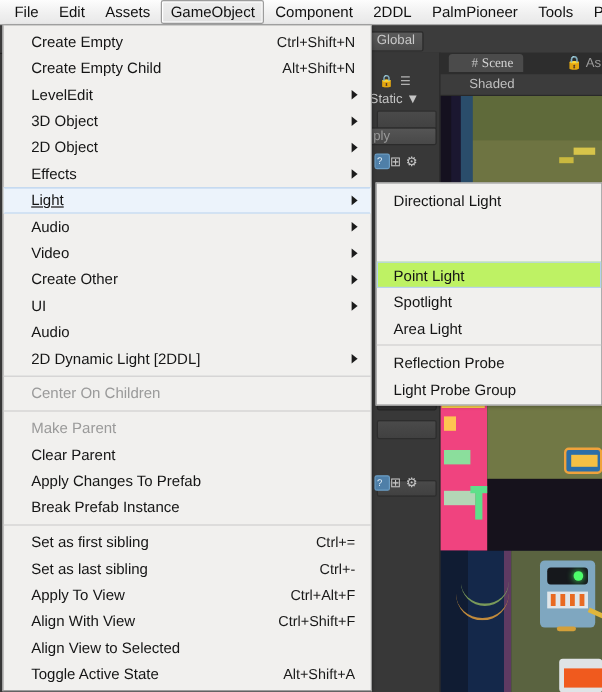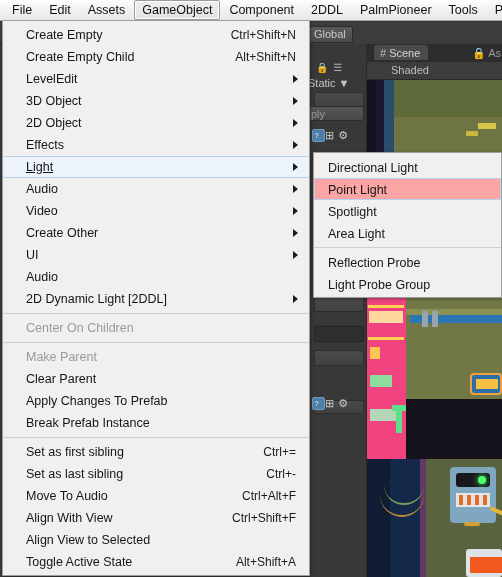--- a/index.html
+++ b/index.html
@@ -128,28 +128,29 @@
   .scene-tabbar {
     position: absolute;
     left: 366px; top: 44px;
     width: 136px; height: 18px;
     background: #2d2d2d;
   }
   .scene-tab {
     position: absolute;
     left: 374px; top: 45px;
     height: 15px;
-    padding: 0 8px 0 6px;
+    padding: 0 8px 0 19px;
     background: #4b4b4b;
     color: #d2d2d2;
     font-size: 11px;
     line-height: 17px;
     border-top-left-radius: 3px;
     border-top-right-radius: 3px;
     white-space: nowrap;
+    font-family: Liberation Serif, serif;
   }
   .scene-tab .hash { color: #bdbdbd; margin-right: 3px; }
   .scene-tab2 {
     position: absolute;
     left: 468px; top: 45px;
     height: 17px;
     padding: 0 4px;
     color: #9b9b9b;
     font-size: 11px;
     line-height: 17px;
@@ -288,22 +289,23 @@
     height: 22px;
     line-height: 22px;
     padding-left: 13px;
     font-size: 12.5px;
     color: #151515;
     box-sizing: border-box;
     border: 1px solid transparent;
     white-space: nowrap;
   }
   .smi.sel {
-    background: #fca5a5;
+    background: #bef264;
     border: 1px solid #b8d2ee;
+    margin-top: 40px;
   }
 </style>
 </head>
 <body>
 
 <div id="root">
 
   <div class="bg-editor">
 
     <div class="bg-toolbar-strip"></div>
@@ -499,21 +501,21 @@
       <div class="sep"></div>
       <div class="mi">
         <span class="label">Set as first sibling</span>
         <span class="accel">Ctrl+=</span>
       </div>
       <div class="mi">
         <span class="label">Set as last sibling</span>
         <span class="accel">Ctrl+-</span>
       </div>
       <div class="mi">
-        <span class="label">Move To Audio</span>
+        <span class="label">Apply To View</span>
         <span class="accel">Ctrl+Alt+F</span>
       </div>
       <div class="mi">
         <span class="label">Align With View</span>
         <span class="accel">Ctrl+Shift+F</span>
       </div>
       <div class="mi">
         <span class="label">Align View to Selected</span>
       </div>
       <div class="mi">

